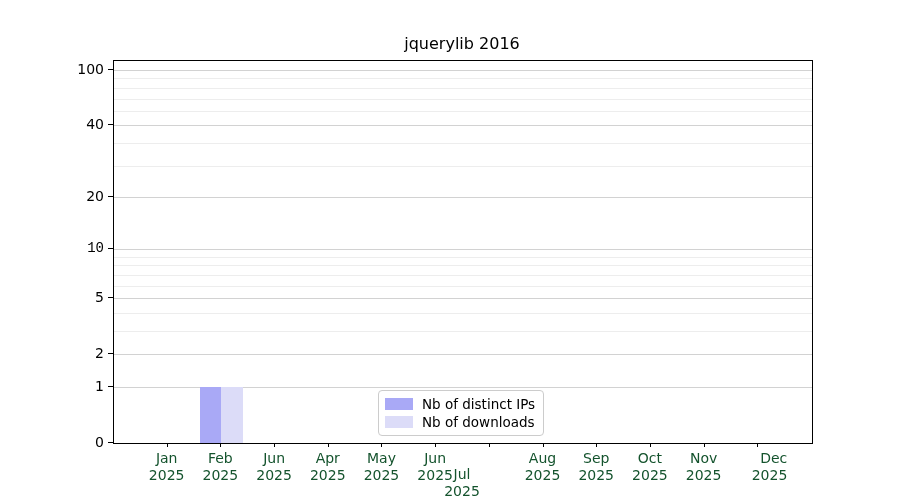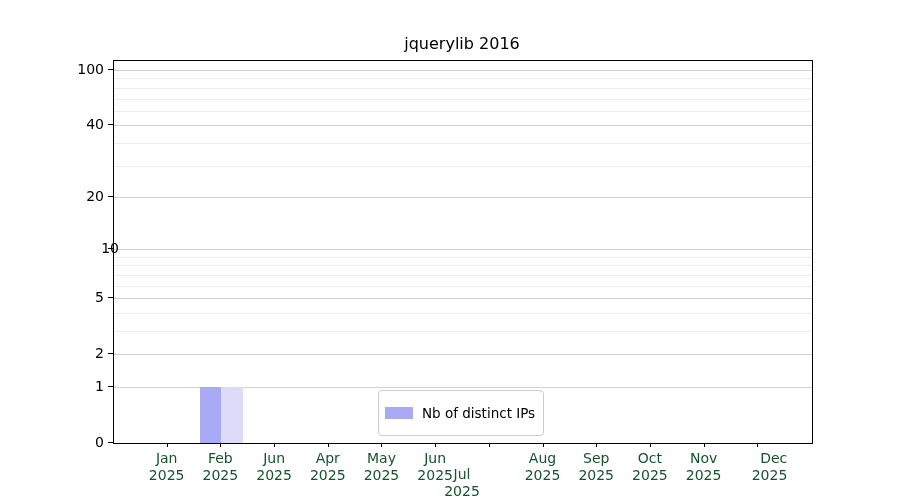--- a/index.html
+++ b/index.html
@@ -71,21 +71,21 @@
   <div id="y-axis">
       <div class="ytick-mark" style="left: 108px; top: 442px;"></div>
       <div class="ytick-label" style="left: 38px; top: 433px;">0</div>
       <div class="ytick-mark" style="left: 108px; top: 385.99px;"></div>
       <div class="ytick-label" style="left: 38px; top: 376.99px;">1</div>
       <div class="ytick-mark" style="left: 108px; top: 353.226px;"></div>
       <div class="ytick-label" style="left: 38px; top: 344.226px;">2</div>
       <div class="ytick-mark" style="left: 108px; top: 297.216px;"></div>
       <div class="ytick-label" style="left: 38px; top: 288.216px;">5</div>
       <div class="ytick-mark" style="left: 108px; top: 248.236px;"></div>
-      <div class="ytick-label" style="left: 53px; top: 239.236px;">10</div>
+      <div class="ytick-label" style="left: 38px; top: 239.236px; font-family: Liberation Mono, monospace;">10</div>
       <div class="ytick-mark" style="left: 108px; top: 195.985px;"></div>
       <div class="ytick-label" style="left: 38px; top: 186.985px;">20</div>
       <div class="ytick-mark" style="left: 108px; top: 124.286px;"></div>
       <div class="ytick-label" style="left: 38px; top: 115.286px;">40</div>
       <div class="ytick-mark" style="left: 108px; top: 69.0718px;"></div>
       <div class="ytick-label" style="left: 38px; top: 60.0718px;">100</div>
     </div>
   <div id="x-axis">
       <div class="xtick-mark" style="left: 166.692px; top: 443px;"></div>
       <div class="xtick-label" style="left: 136.692px; top: 450px;">
@@ -147,14 +147,18 @@
         <div class="">Dec</div>
         <div class="">2025</div>
       </div>
     </div>
 
   <div class="legend">
     <div class="legend-item">
       <span class="legend-swatch" id="swatch-0" style="background: rgb(169, 169, 246);"></span>
       <span class="legend-label">Nb of distinct IPs</span>
     </div>
+    <div class="legend-item">
+      <span class="legend-swatch" id="swatch-1" style="background: rgb(220, 220, 248);"></span>
+      <span class="legend-label">Nb of downloads</span>
+    </div>
   </div>
 </div>
 
 </body></html>

